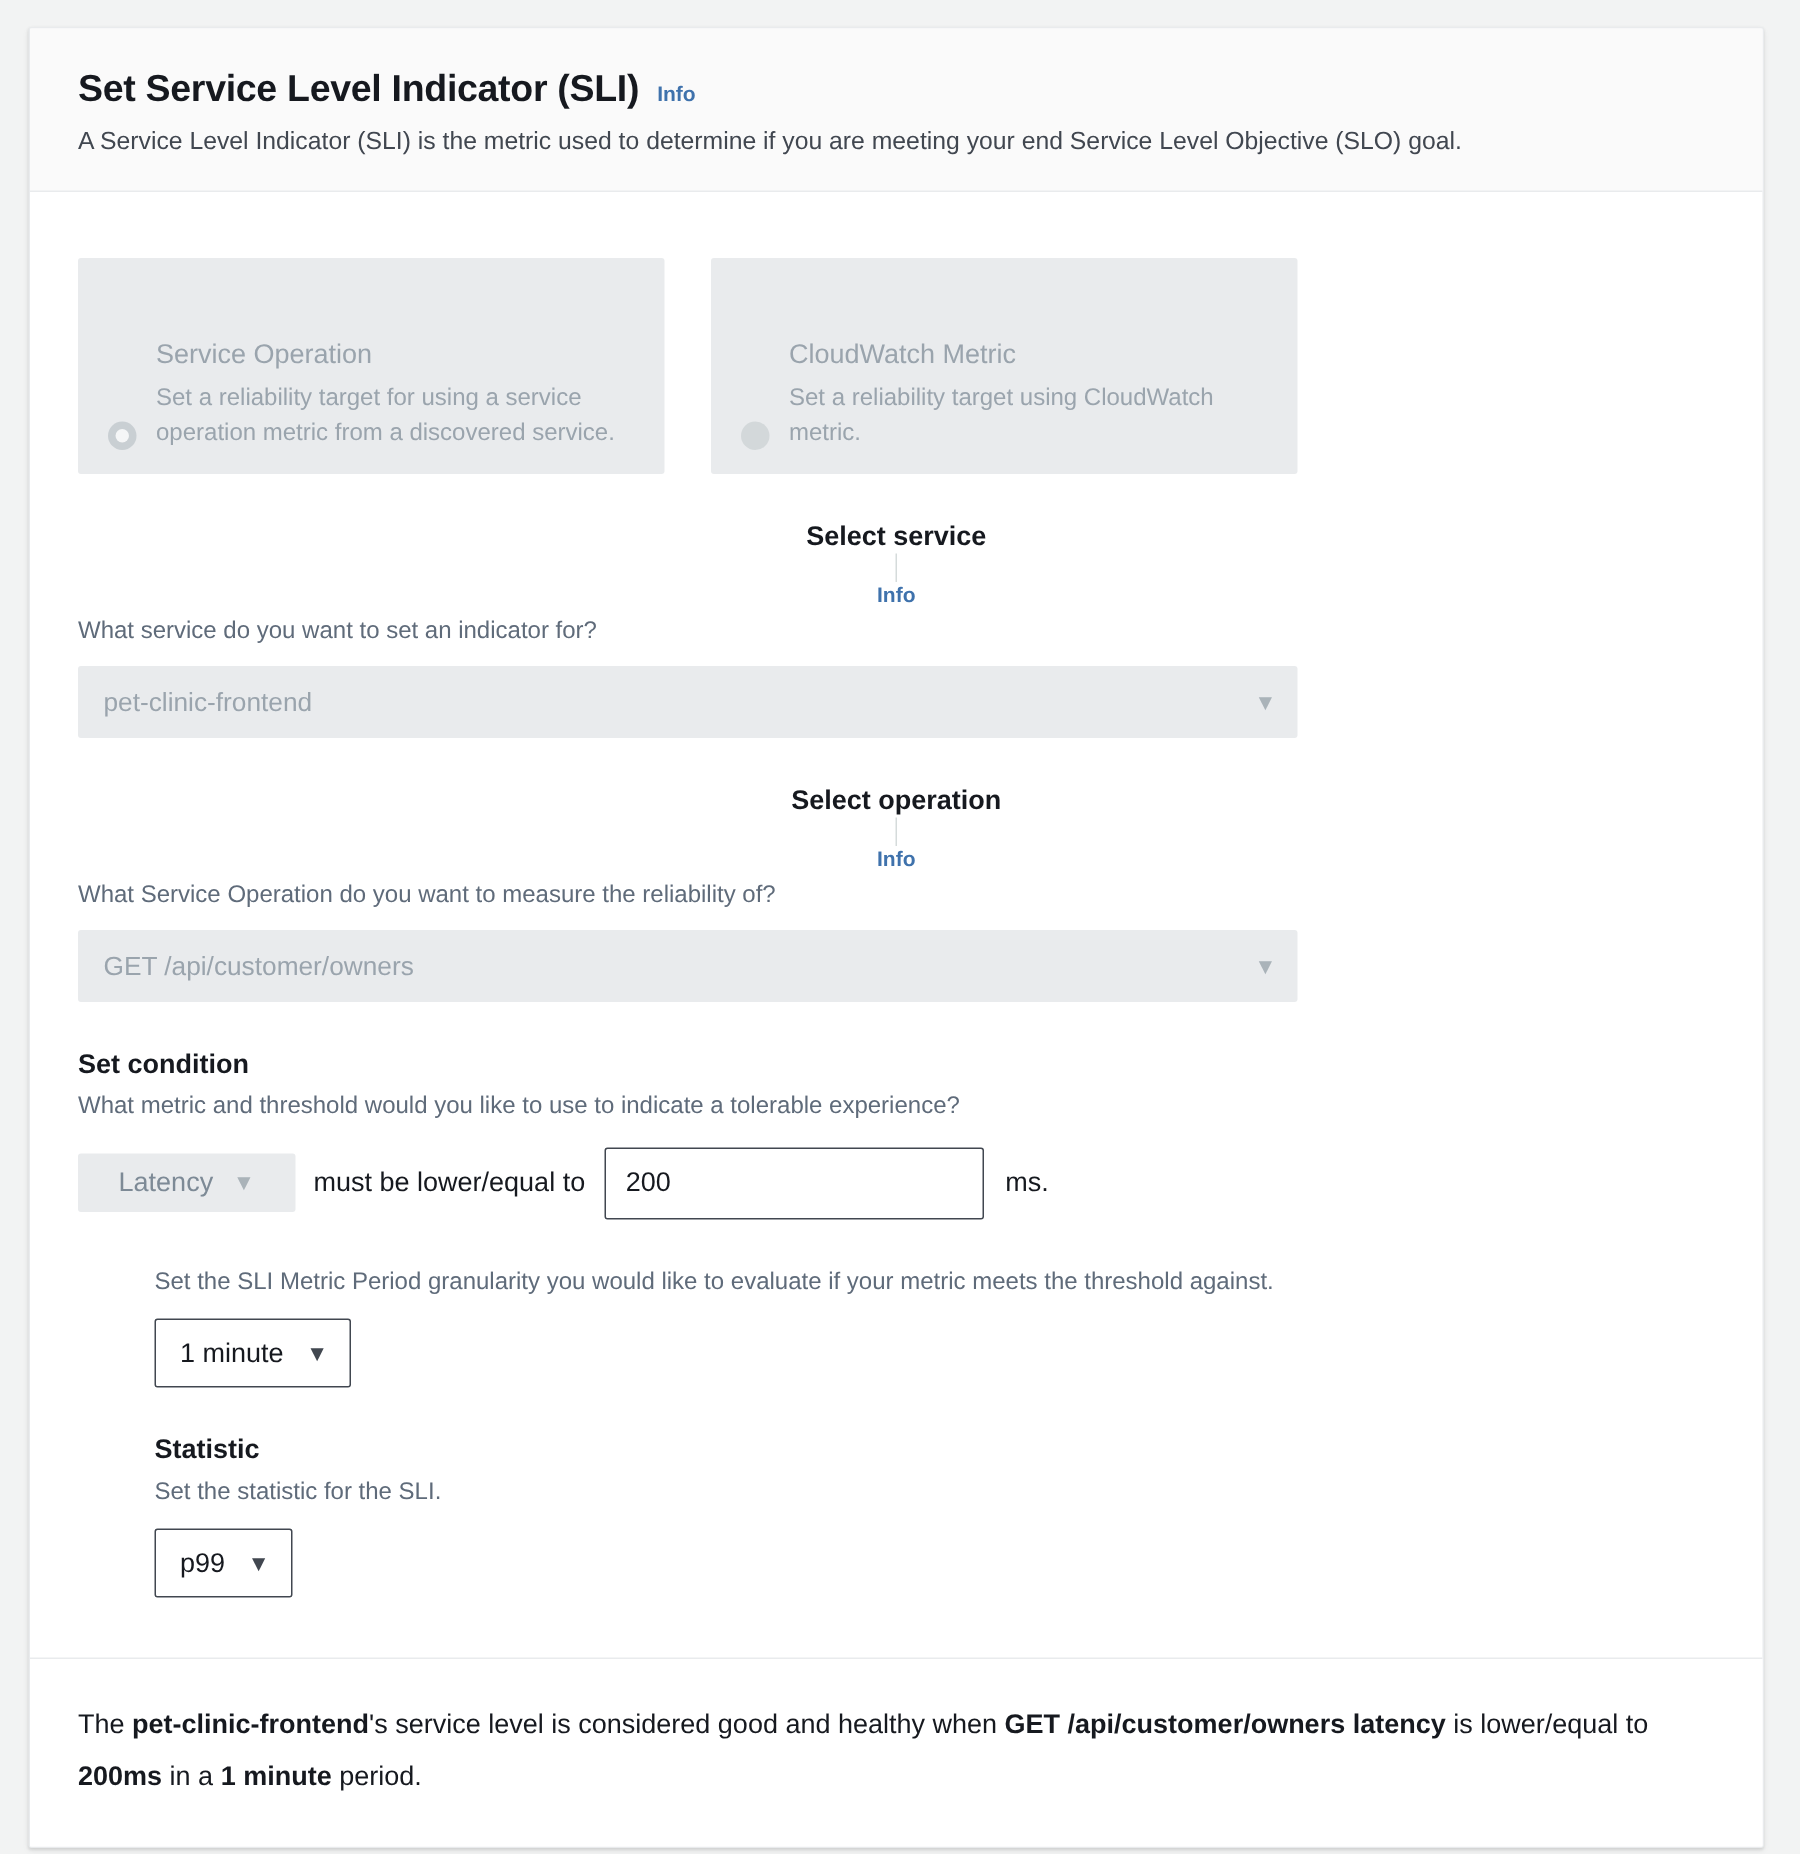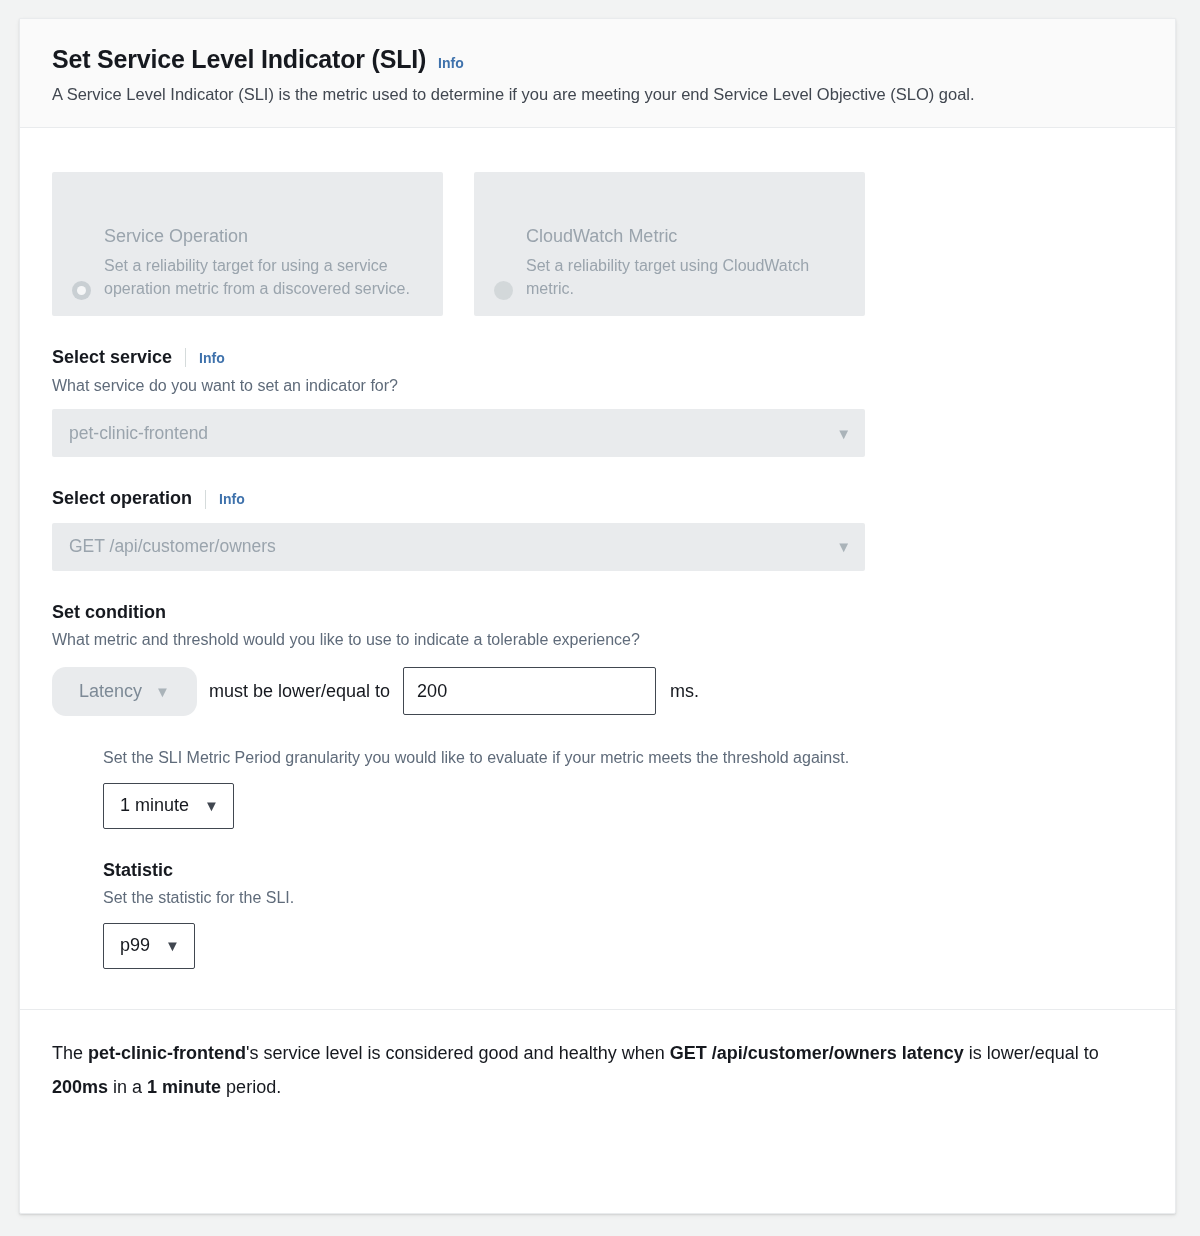--- a/index.html
+++ b/index.html
@@ -71,20 +71,21 @@
 
   .field-label {
     font-size: 18px;
     font-weight: bold;
     color: #16191f;
     line-height: 1.2;
   }
   .label-row {
     display: flex;
     align-items: center;
+    flex-direction: column;
   }
   .label-divider {
     width: 1px;
     height: 19px;
     background: #d5dbdb;
     margin: 0 13px;
   }
   .field-desc {
     margin-top: 6px;
     font-size: 16px;
@@ -171,23 +172,23 @@
   
   .section-gap { margin-top: 31px; }
 
   .condition-row {
     margin-top: 16px;
     display: flex;
     align-items: center;
   }
   .metric-select {
     width: 145px;
-    height: 49px;
+    height: 39px;
     background: #e9ebed;
-    border-radius: 14px;
+    border-radius: 2px;
     display: flex;
     align-items: center;
     justify-content: center;
     gap: 13px;
     cursor: default;
   }
   .metric-select .sel-value {
     font-size: 18px;
     color: #7d8a96;
   }
@@ -308,20 +309,21 @@
           <span class="caret">▼</span>
         </div>
       </div>
 
       <div class="section-gap">
         <div class="label-row">
           <span class="field-label">Select operation</span>
           <span class="label-divider"></span>
           <span class="info-link">Info</span>
         </div>
+        <div class="field-desc">What Service Operation do you want to measure the reliability of?</div>
         <div class="select-disabled">
           <span class="sel-value">GET /api/customer/owners</span>
           <span class="caret">▼</span>
         </div>
       </div>
 
       <div class="section-gap">
         <div class="field-label">Set condition</div>
         <div class="field-desc">What metric and threshold would you like to use to indicate a tolerable experience?</div>
 

